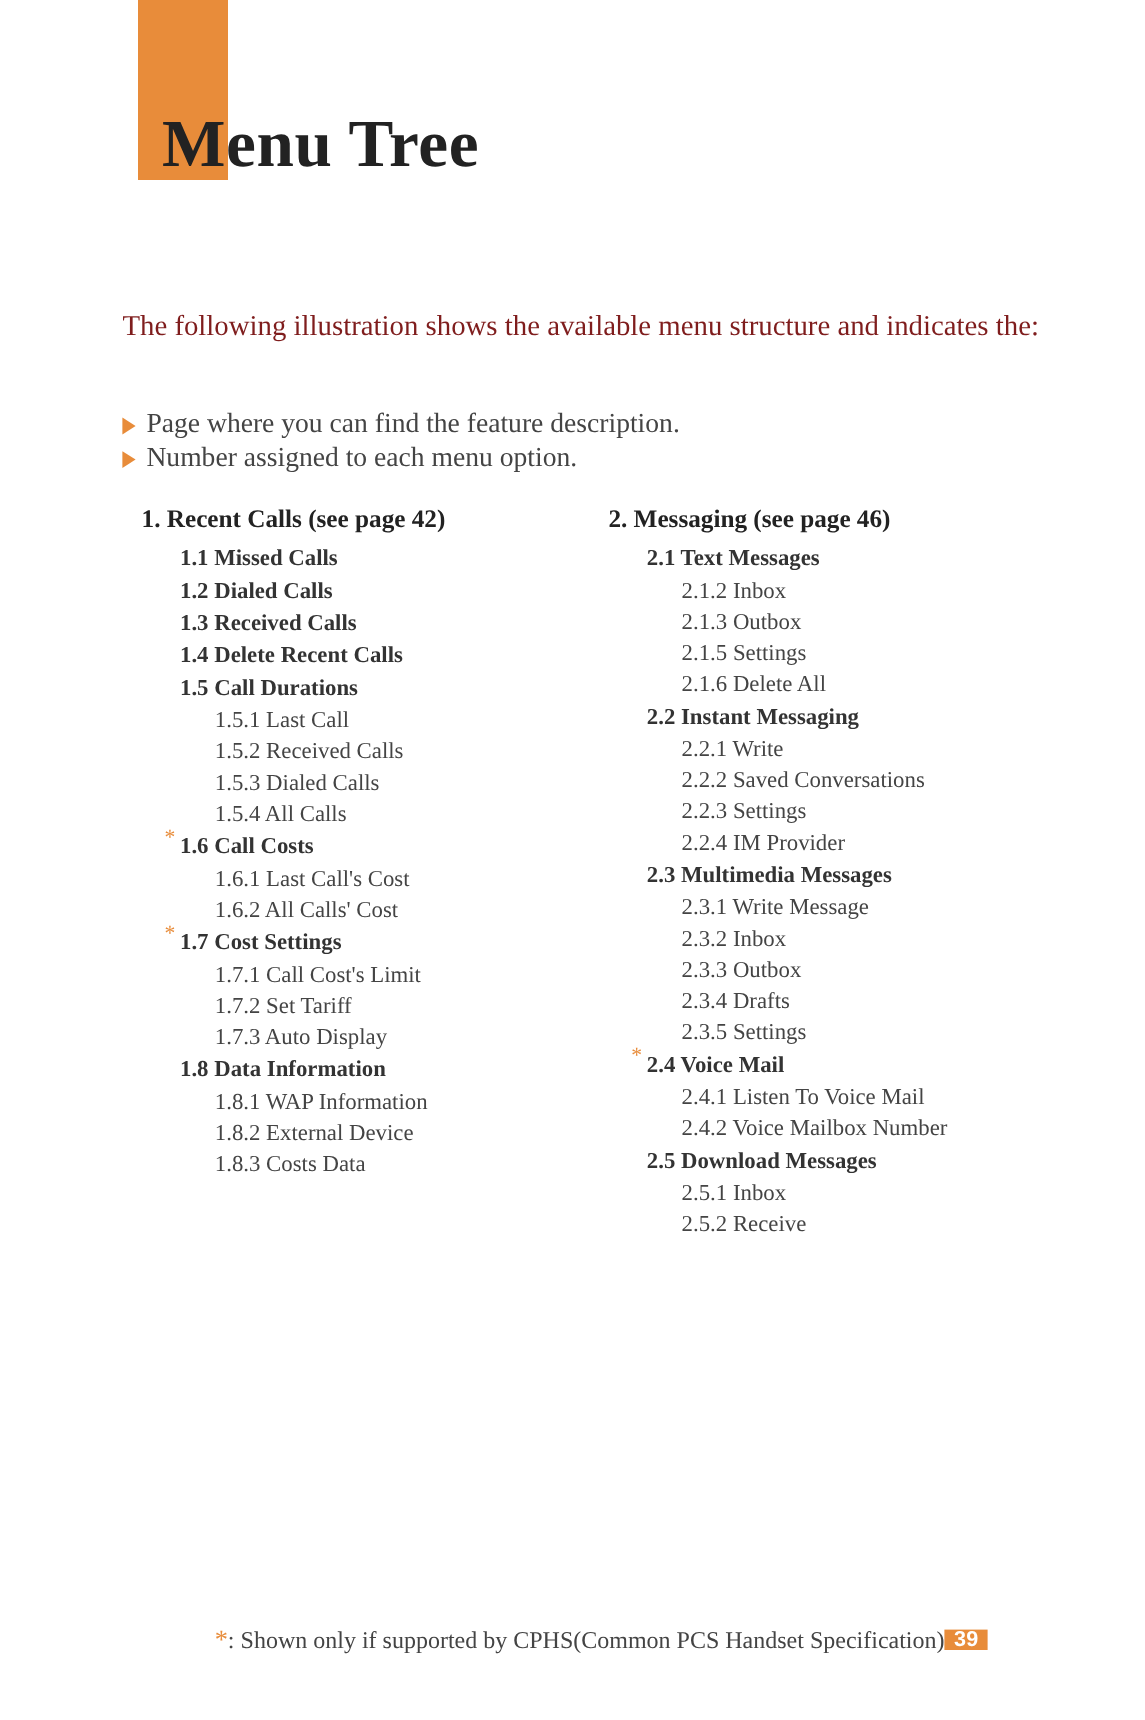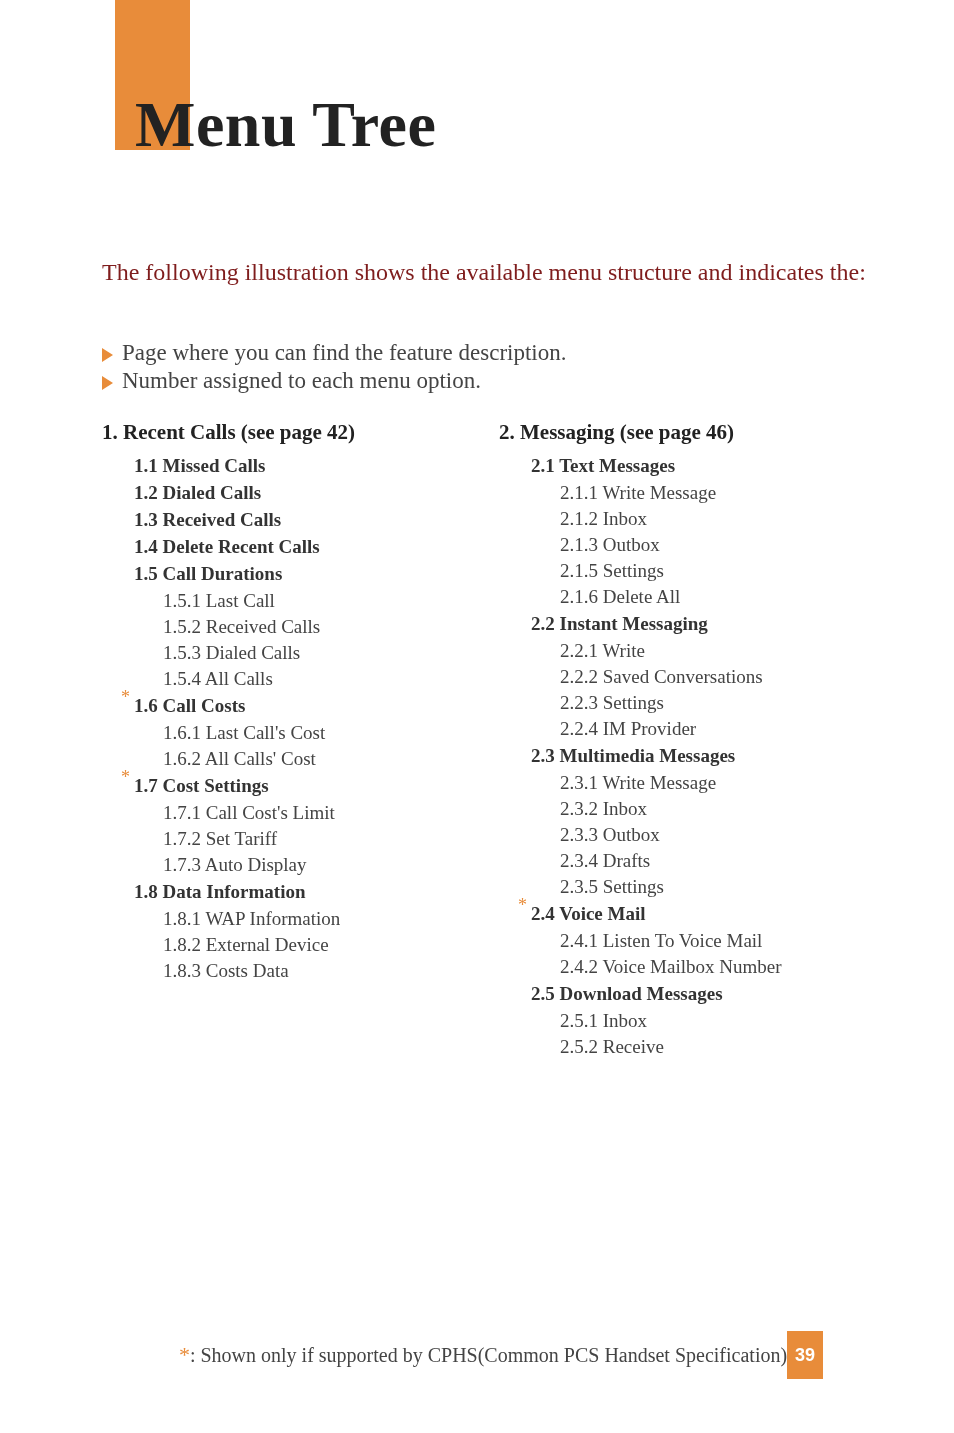--- a/index.html
+++ b/index.html
@@ -17,21 +17,21 @@
     left: 115px;
     width: 75px;
     height: 150px;
     background: #e88c3a;
     z-index: 0;
   }
   .title {
     position: absolute;
     top: 88px;
     left: 135px;
-    font-size: 64px;
+    font-size: 56px;
     font-weight: bold;
     color: #222;
     z-index: 1;
     letter-spacing: 0.5px;
   }
   .intro {
     position: absolute;
     top: 256px;
     left: 102px;
     right: 60px;
@@ -59,21 +59,21 @@
     margin-right: 9px;
     flex-shrink: 0;
   }
   .bullet-text {
     font-size: 23px;
     color: #444;
   }
   .columns {
     position: absolute;
     top: 420px;
-    left: 102px;
+    left: 118px;
     right: 78px;
     display: flex;
   }
   .col {
     flex: 1;
   }
   .col.left { padding-right: 10px; }
   .col.right { padding-left: 10px; }
   .section-h {
     font-size: 21px;
@@ -119,21 +119,21 @@
     color: #444;
   }
   .footer-star {
     color: #e88c3a;
     font-size: 22px;
   }
   .page-num {
     background: #e88c3a;
     color: #fff;
     width: 36px;
-    height: 48px;
+    height: 17px;
     display: flex;
     align-items: center;
     justify-content: center;
     font-size: 18px;
     font-weight: bold;
     font-family: Arial, sans-serif;
   }
 </style>
 </head>
 <body>
@@ -175,21 +175,20 @@
     <div class="sub-item">1.7.3 Auto Display</div>
     <div class="sub-h">1.8 Data Information</div>
     <div class="sub-item">1.8.1 WAP Information</div>
     <div class="sub-item">1.8.2 External Device</div>
     <div class="sub-item">1.8.3 Costs Data</div>
   </div>
 
   <div class="col right">
     <div class="section-h">2.  Messaging (see page 46)</div>
     <div class="sub-h">2.1 Text Messages</div>
-    <div class="sub-item">2.1.1 Write Message</div>
     <div class="sub-item">2.1.2 Inbox</div>
     <div class="sub-item">2.1.3 Outbox</div>
     <div class="sub-item">2.1.5 Settings</div>
     <div class="sub-item">2.1.6 Delete All</div>
     <div class="sub-h">2.2 Instant Messaging</div>
     <div class="sub-item">2.2.1 Write</div>
     <div class="sub-item">2.2.2 Saved Conversations</div>
     <div class="sub-item">2.2.3 Settings</div>
     <div class="sub-item">2.2.4 IM Provider</div>
     <div class="sub-h">2.3 Multimedia Messages</div>

